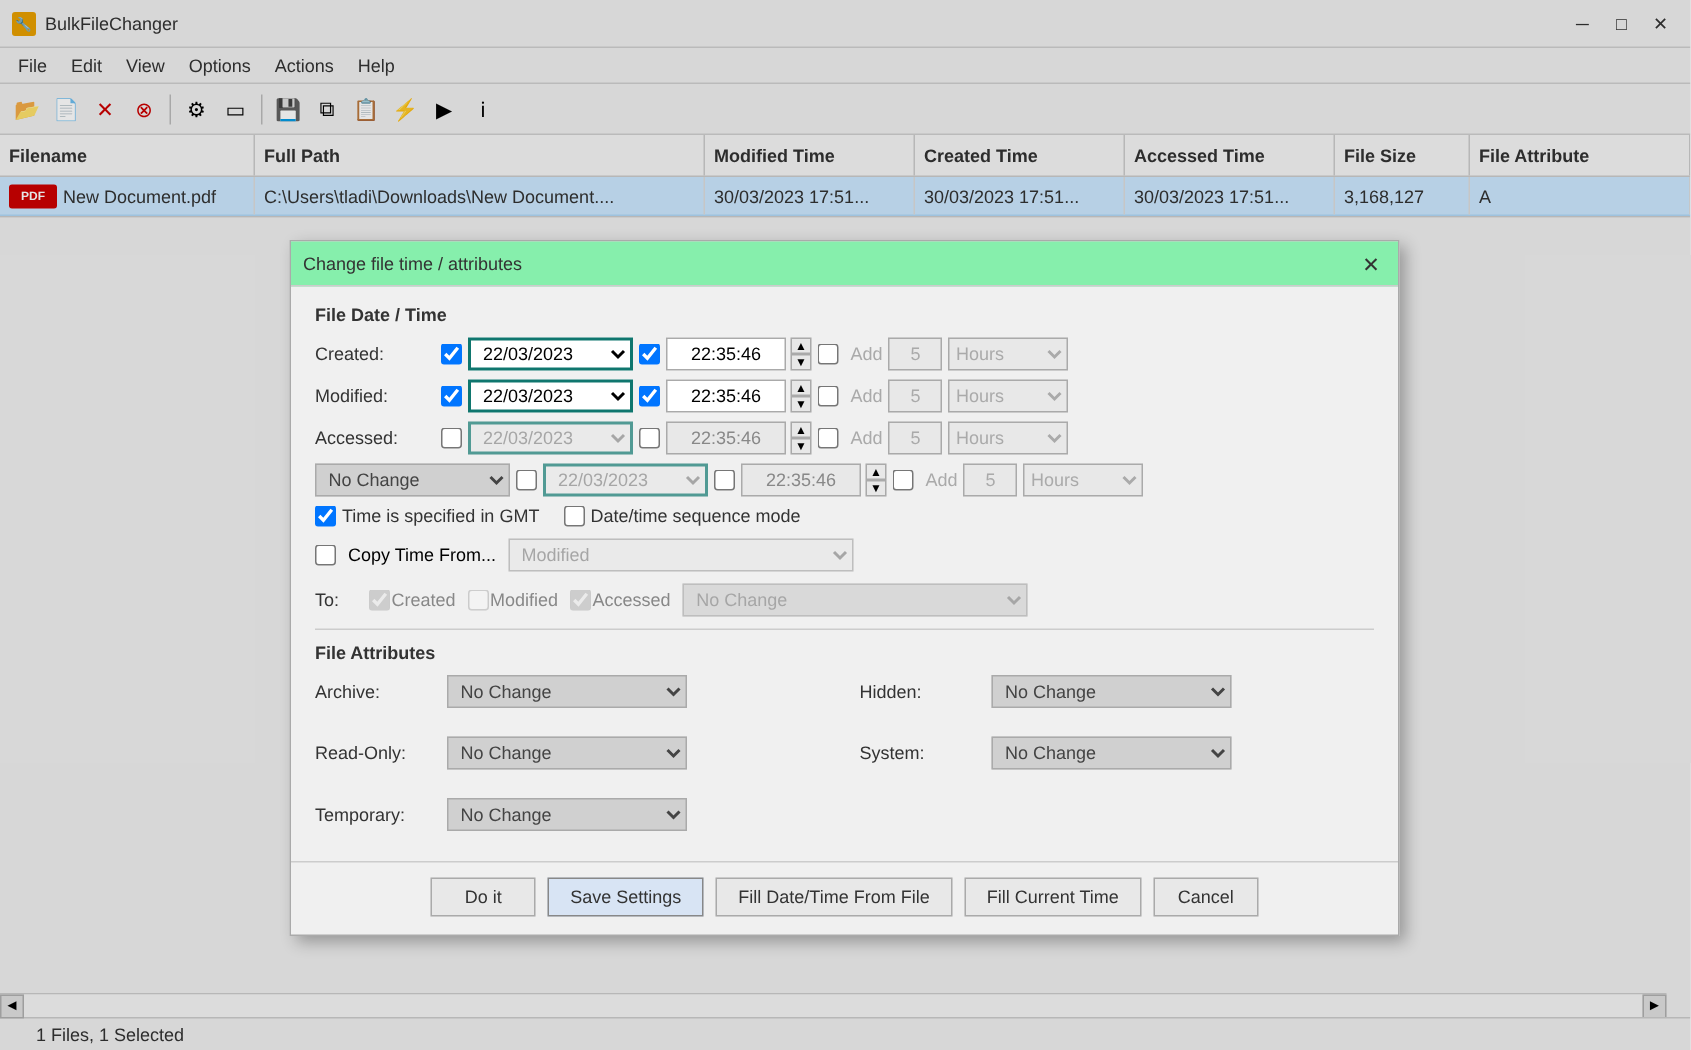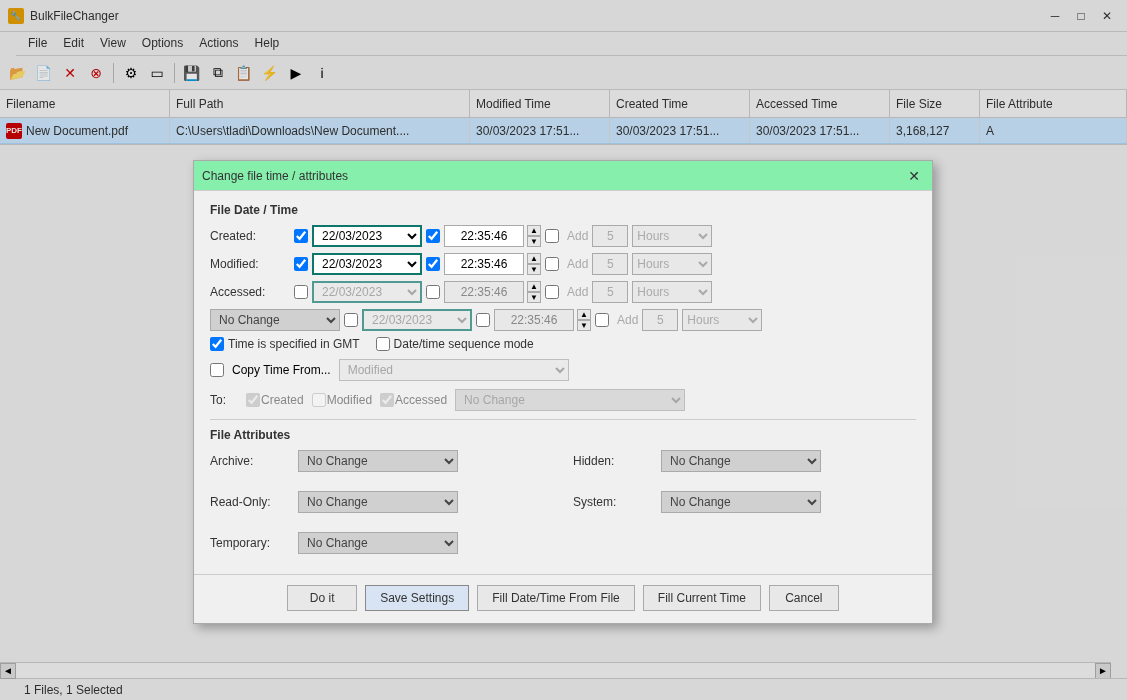--- a/index.html
+++ b/index.html
@@ -46,21 +46,21 @@
       color: #333;
     }
 
     
     .menu-bar {
       display: flex;
       padding: 2px 4px;
       background: #f0f0f0;
       border-bottom: 1px solid #d0d0d0;
       height: 24px;
-      margin-left: 16px;
+      align-items: center;
     }
     .menu-item {
       padding: 2px 8px;
       cursor: pointer;
       font-size: 12px;
       color: #333;
     }
 
     
     .toolbar {
@@ -90,21 +90,21 @@
       display: flex;
       background: #f5f5f5;
       border-bottom: 1px solid #ccc;
       height: 28px;
       align-items: center;
     }
     .col-header {
       padding: 0 6px;
       font-size: 12px;
       color: #333;
-      font-weight: normal;
+      font-weight: bold;
       border-right: 1px solid #ccc;
       height: 100%;
       display: flex; align-items: center;
     }
     .col-filename { width: 170px; }
     .col-fullpath { width: 300px; }
     .col-modified { width: 140px; }
     .col-created { width: 140px; }
     .col-accessed { width: 140px; }
     .col-filesize { width: 90px; }
@@ -121,21 +121,21 @@
       padding: 0 6px;
       font-size: 12px;
       color: #333;
       border-right: 1px solid #ddd;
       height: 100%;
       display: flex; align-items: center;
       overflow: hidden;
       white-space: nowrap;
     }
     .file-icon {
-      width: 16px; height: 16px;
+      width: 32px; height: 16px;
       background: #cc0000;
       border-radius: 2px;
       margin-right: 4px;
       font-size: 8px;
       color: white;
       display: flex; align-items: center; justify-content: center;
       font-weight: bold;
       flex-shrink: 0;
     }
 

